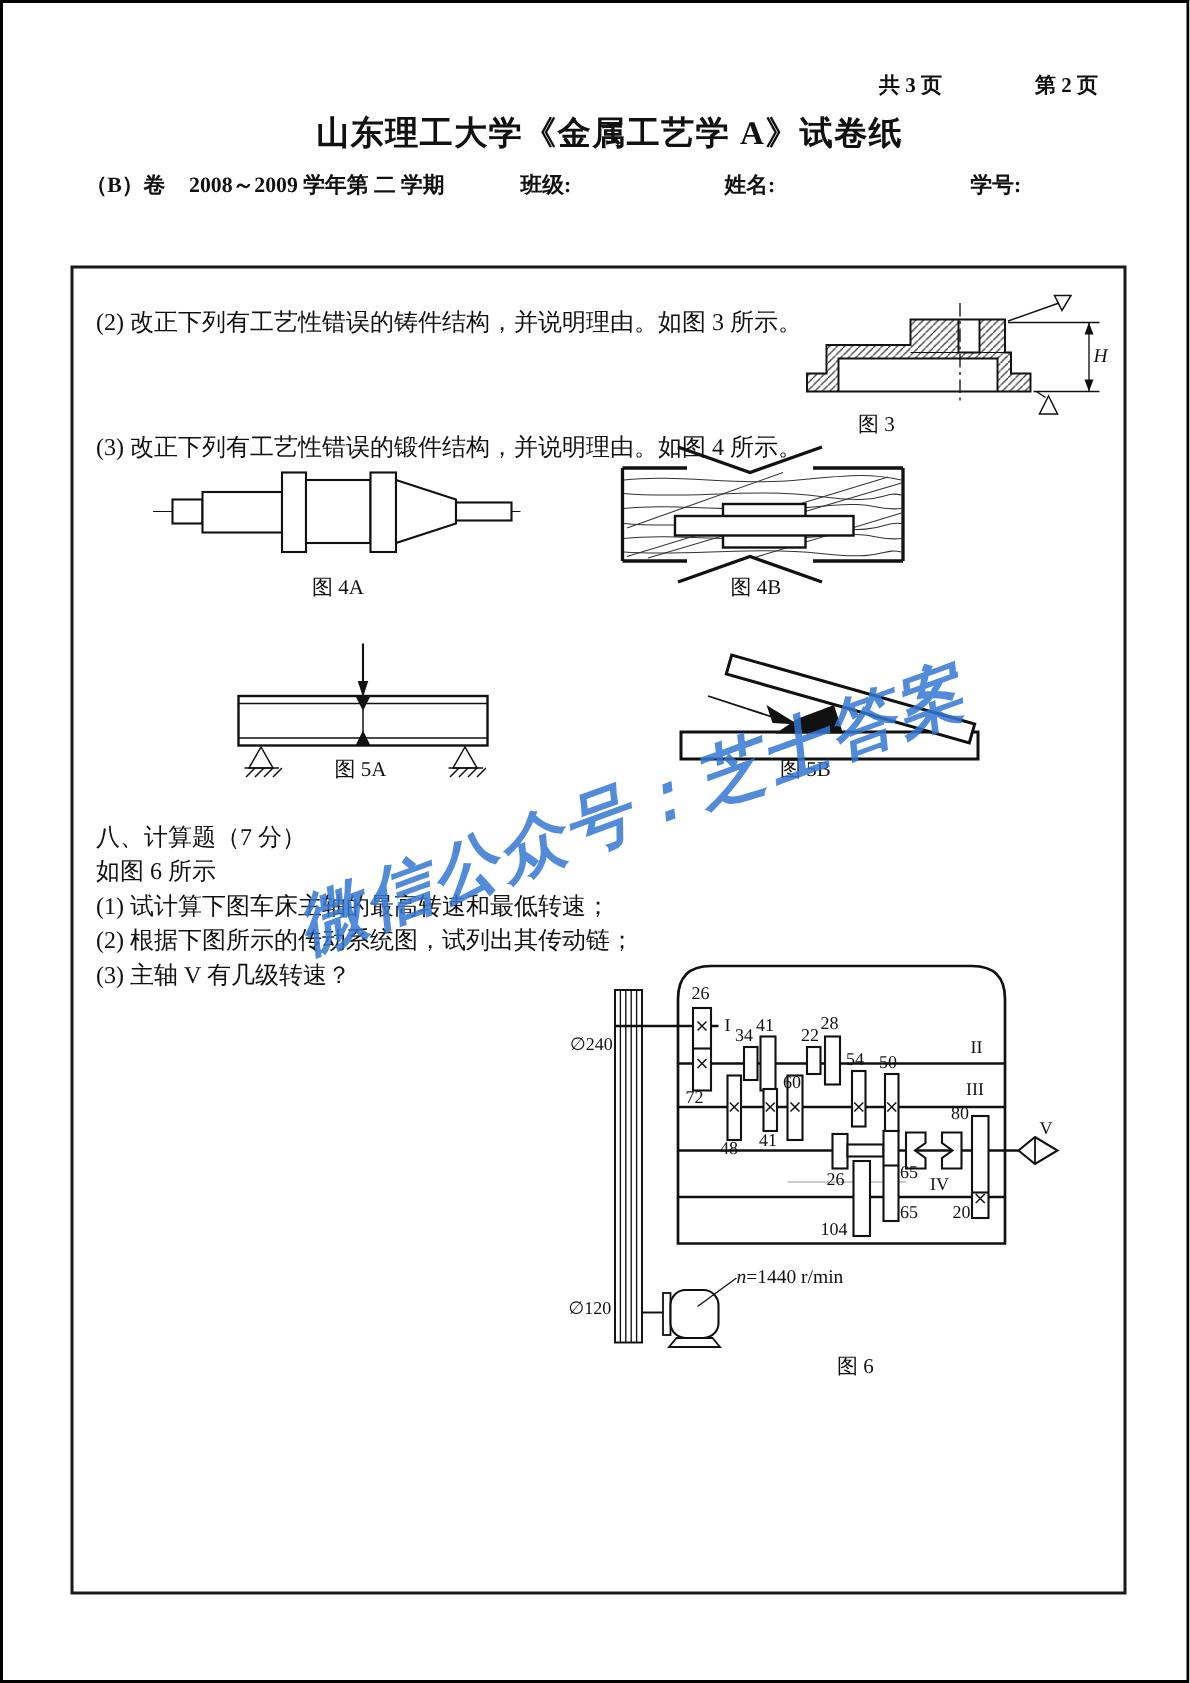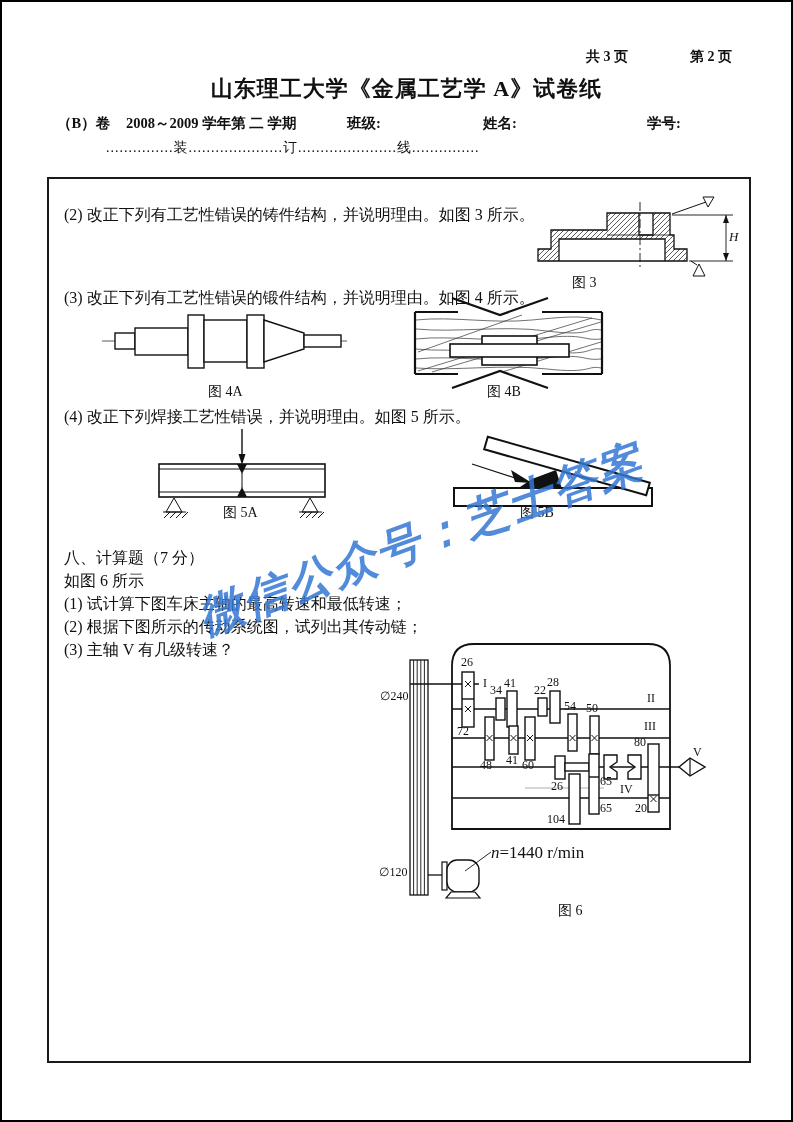--- a/index.html
+++ b/index.html
@@ -11,21 +11,21 @@
   .abs{position:absolute;white-space:nowrap;}
   .hdr-pages{font-size:14px;font-weight:bold;}
   .title{left:0;right:0;text-align:center;font-size:22px;font-weight:bold;letter-spacing:1px;padding-left:20px;}
   .info{font-size:14.5px;font-weight:bold;}
   .bind{font-size:14px;letter-spacing:1px;}
   .content-box{position:absolute;left:45px;top:175px;width:700px;height:882px;
     border:2px solid #1a1a1a;}
   .q{font-size:16px;}
   .cap{font-size:14px;}
   .g6{font-size:12px;}
-  .g6s{font-size:17px;}
+  .g6s{font-size:13px;}
   .dimH{font-size:13px;font-style:italic;}
   svg.fig{position:absolute;overflow:visible;}
   .wm{
     position:absolute;left:198px;top:588px;z-index:50;
     font-size:45px;font-weight:bold;font-style:italic;letter-spacing:2px;
     transform:rotate(-20deg);transform-origin:left center;opacity:.85;
     pointer-events:none;
   }
   .it{font-style:italic;}
 </style>
@@ -35,27 +35,25 @@
 <div class="page">
 
   <span class="abs hdr-pages" style="left:584px;top:46px;">共 3 页</span>
   <span class="abs hdr-pages" style="left:688px;top:46px;">第 2 页</span>
   <div class="abs title" style="top:72px;">山东理工大学《金属工艺学 A》试卷纸</div>
   <span class="abs info" style="left:55px;top:112px;">（B）卷</span>
   <span class="abs info" style="left:124px;top:112px;">2008～2009 学年第 二 学期</span>
   <span class="abs info" style="left:345px;top:112px;">班级:</span>
   <span class="abs info" style="left:481px;top:112px;">姓名:</span>
   <span class="abs info" style="left:645px;top:112px;">学号:</span>
-  <span class="abs bind" style="left:104px;top:137px;">...............装.....................订......................线...............</span>
 
   <div class="content-box"></div>
 
   <span class="abs q" style="left:62px;top:203px;">(2) 改正下列有工艺性错误的铸件结构，并说明理由。如图 3 所示。</span>
   <span class="abs q" style="left:62px;top:286px;">(3) 改正下列有工艺性错误的锻件结构，并说明理由。如图 4 所示。</span>
-  <span class="abs q" style="left:62px;top:405px;">(4) 改正下列焊接工艺性错误，并说明理由。如图 5 所示。</span>
   <span class="abs q" style="left:62px;top:546px;">八、计算题（7 分）</span>
   <span class="abs q" style="left:62px;top:569px;">如图 6 所示</span>
   <span class="abs q" style="left:62px;top:592px;">(1) 试计算下图车床主轴的最高转速和最低转速；</span>
   <span class="abs q" style="left:62px;top:615px;">(2) 根据下图所示的传动系统图，试列出其传动链；</span>
   <span class="abs q" style="left:62px;top:638px;">(3) 主轴 V 有几级转速？</span>
 
   <svg class="fig" style="left:530px;top:190px;width:218px;height:105px;" viewBox="530 190 218 105">
     <defs>
       <pattern id="h3" patternUnits="userSpaceOnUse" width="5" height="5">
         <path d="M0,5 L5,0" stroke="#333" stroke-width="0.8" fill="none"></path>
@@ -236,21 +234,21 @@
   <span class="abs g6" style="left:459px;top:653px;">26</span>
   <span class="abs g6" style="left:455px;top:722px;">72</span>
   <span class="abs g6" style="left:488px;top:681px;">34</span>
   <span class="abs g6" style="left:502px;top:674px;">41</span>
   <span class="abs g6" style="left:532px;top:681px;">22</span>
   <span class="abs g6" style="left:545px;top:673px;">28</span>
   <span class="abs g6" style="left:562px;top:697px;">54</span>
   <span class="abs g6" style="left:584px;top:699px;">50</span>
   <span class="abs g6" style="left:478px;top:756px;">48</span>
   <span class="abs g6" style="left:504px;top:751px;">41</span>
-  <span class="abs g6" style="left:520px;top:756px;">60</span>
+  <span class="abs g6" style="left:520px;top:712px;">60</span>
   <span class="abs g6" style="left:549px;top:777px;">26</span>
   <span class="abs g6" style="left:545px;top:810px;">104</span>
   <span class="abs g6" style="left:598px;top:772px;">65</span>
   <span class="abs g6" style="left:598px;top:799px;">65</span>
   <span class="abs g6" style="left:632px;top:733px;">80</span>
   <span class="abs g6" style="left:633px;top:799px;">20</span>
   <span class="abs cap" style="left:556px;top:900px;">图 6</span>
 
   <div class="wm" style="color: rgb(51, 119, 212);">微信公众号：芝士答案</div>
 

